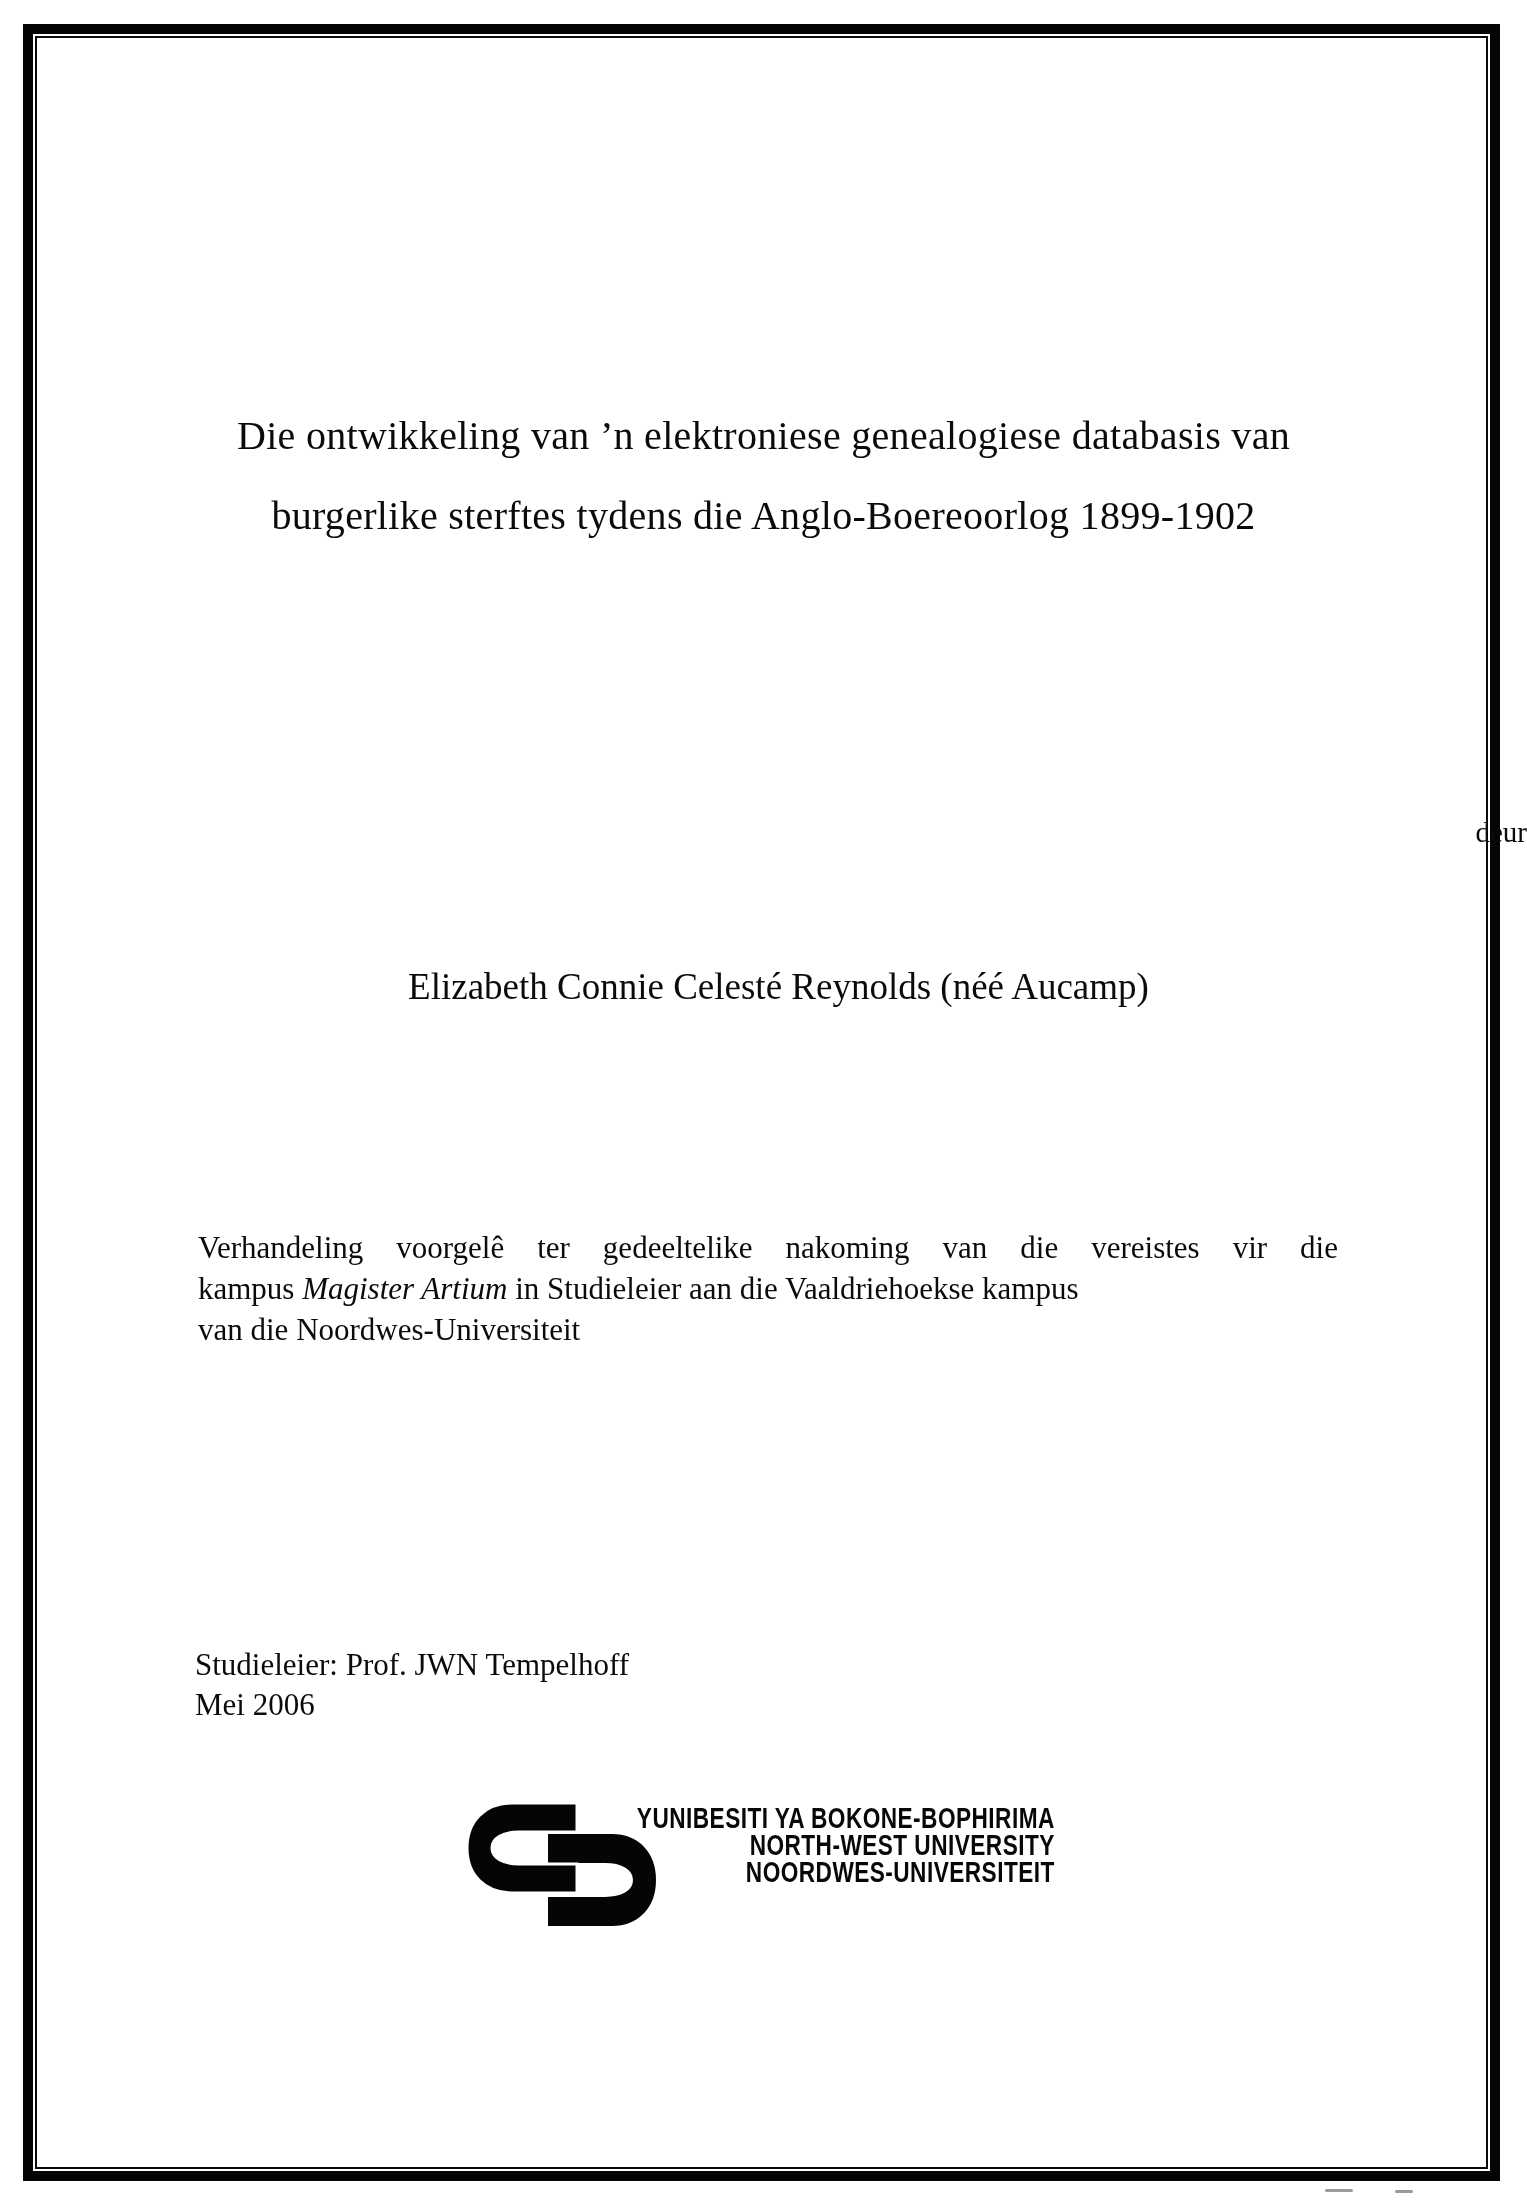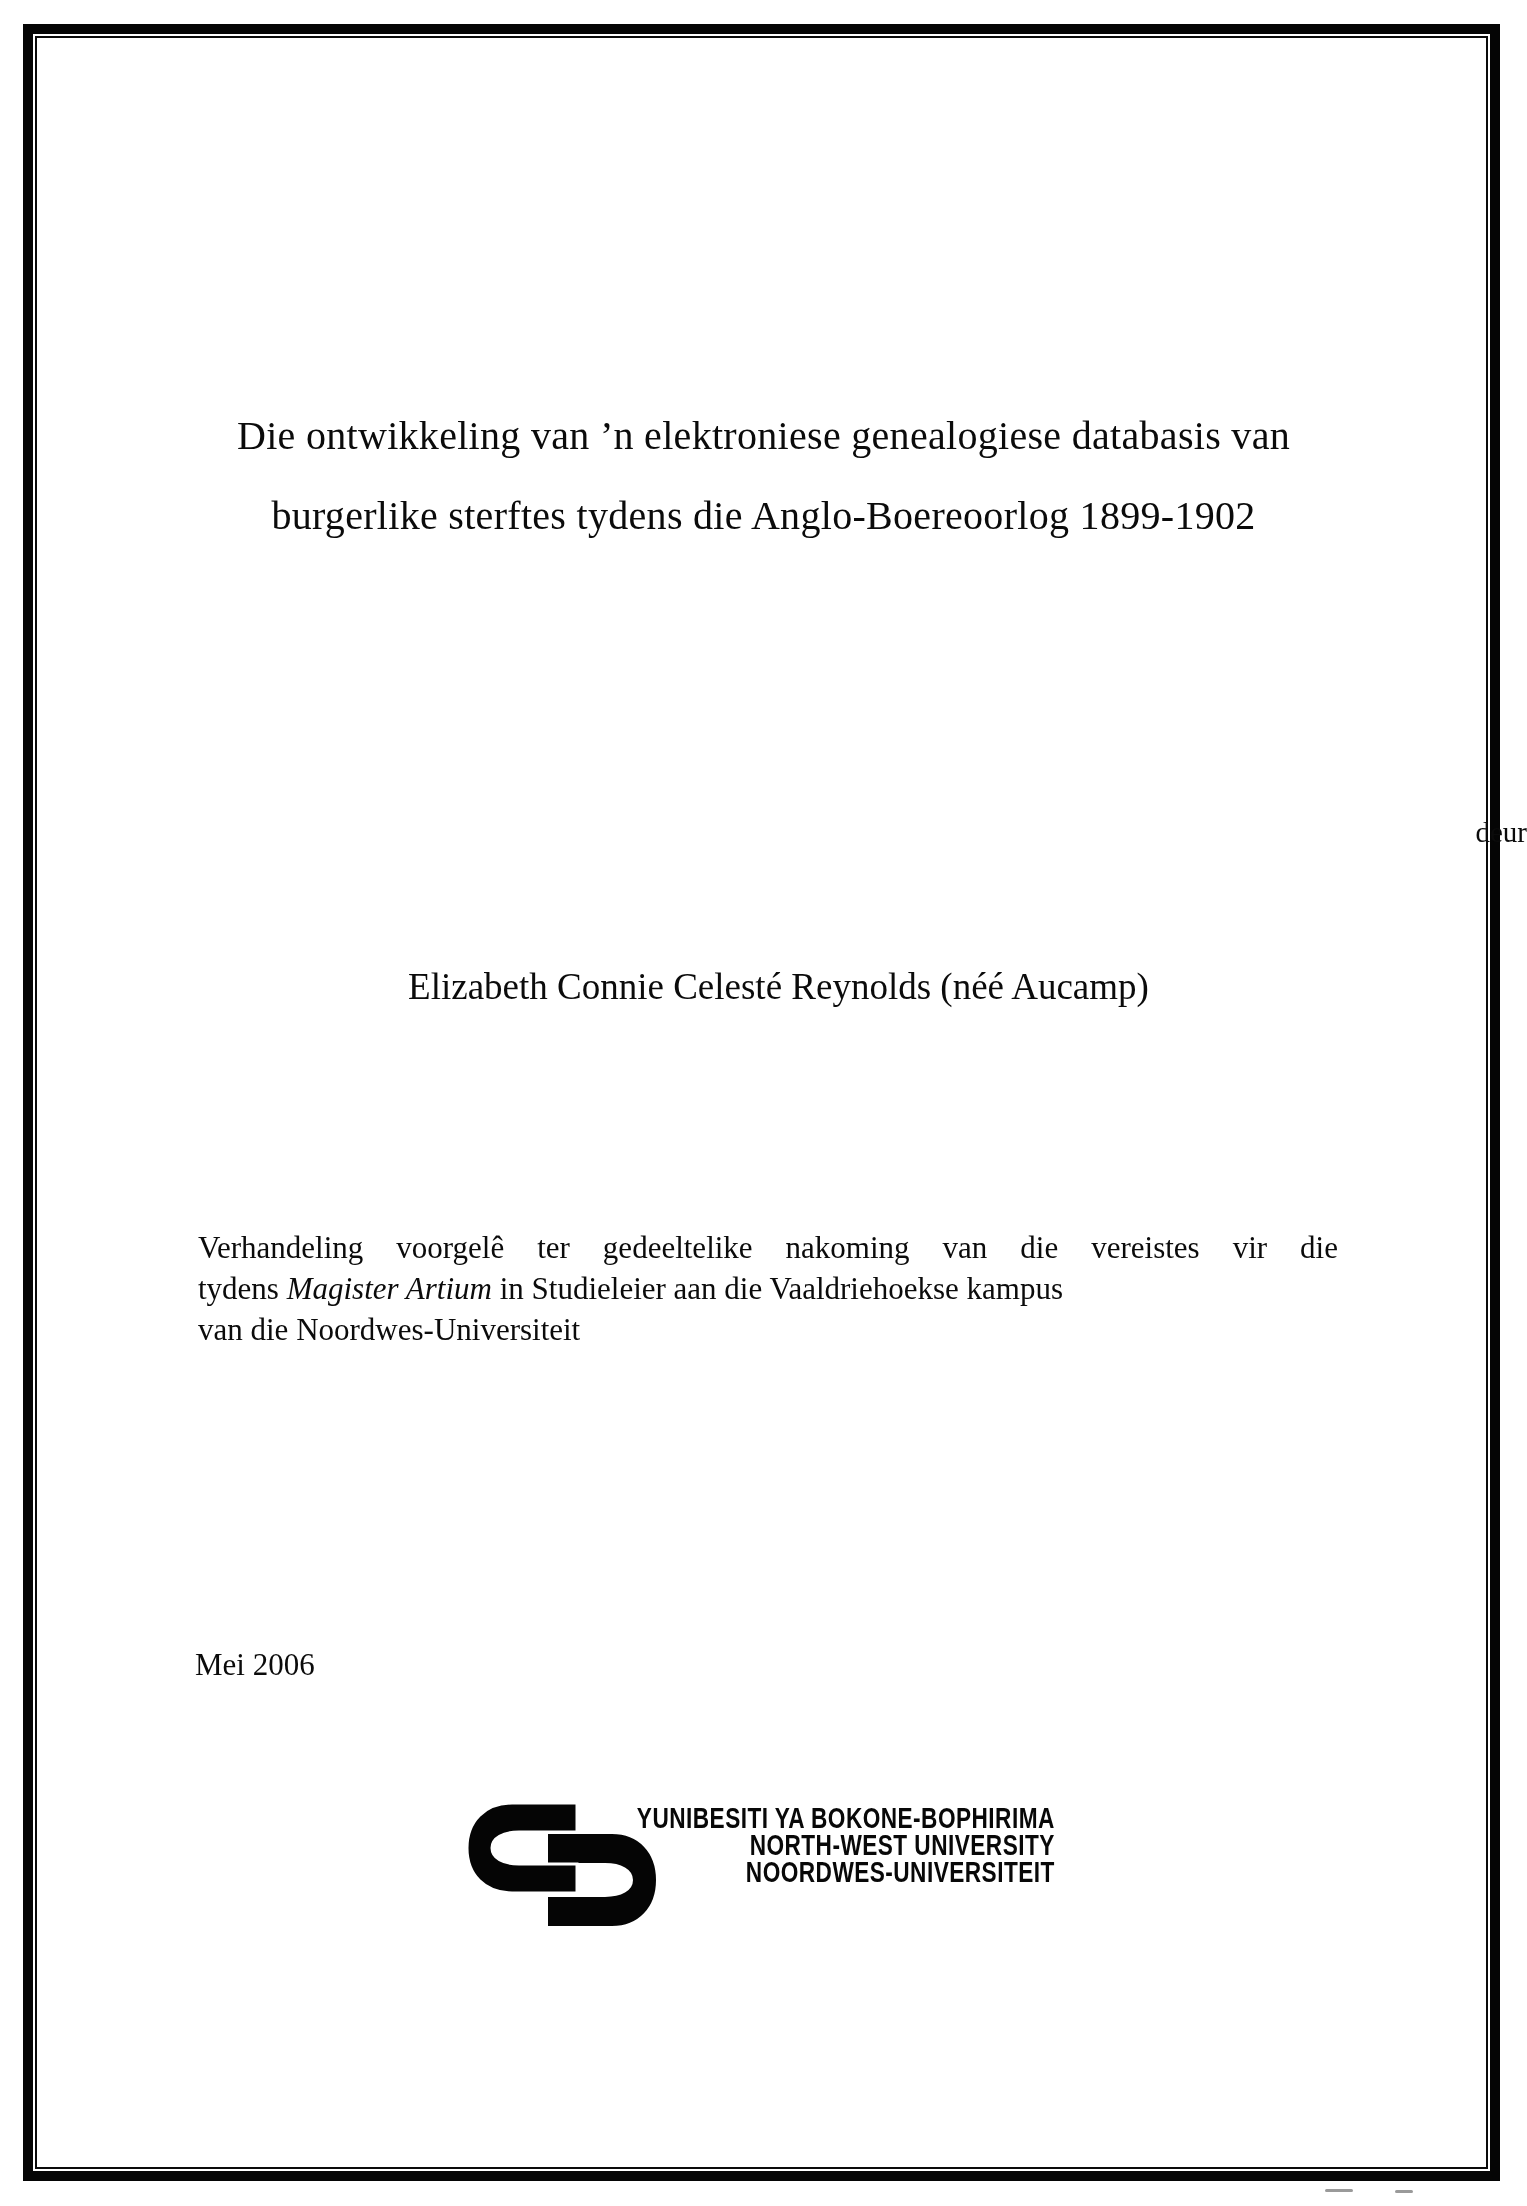--- a/index.html
+++ b/index.html
@@ -71,25 +71,26 @@
   <div>Die ontwikkeling van ’n elektroniese genealogiese databasis van</div>
   <div>burgerlike sterftes tydens die Anglo-Boereoorlog 1899-1902</div>
 </div>
 
 <div class="byline">deur</div>
 
 <div class="author">Elizabeth Connie Celesté Reynolds (néé Aucamp)</div>
 
 <div class="statement">
   <div class="justified">Verhandeling voorgelê ter gedeeltelike nakoming van die vereistes vir die</div>
-  <div><span>tydens </span><span class="italic">Magister Artium</span><span> in Studieleier aan die Vaaldriehoekse kampus</span></div>
+  <div><span>kampus </span><span class="italic">Magister Artium</span><span> in Studieleier aan die Vaaldriehoekse kampus</span></div>
   <div>van die Noordwes-Universiteit</div>
 </div>
 
 <div class="supervisor-block">
+  <div>Studieleier: Prof. JWN Tempelhoff</div>
   <div>Mei 2006</div>
 </div>
 
 <svg class="logo-mark" viewBox="0 0 190 124" xmlns="http://www.w3.org/2000/svg" aria-hidden="true">
 
   <g transform="translate(80 30)">
     <path d="M0 0 L65 0 C 92 0 110 19 110 47 C 110 75 92 94 65 94 L0 94 L0 63 L58 63 C 74 63 85 57 85 47 C 85 37 74 31 58 31 L0 31 Z" fill="#050505" stroke="#ffffff" stroke-width="2"></path>
   </g>
 
   <path d="M110 0 L45 0 C 18 0 0 18 0 45 C 0 72 18 90 45 90 L110 90 L110 61 L52 61 C 36 61 25 55 25 45 C 25 35 36 29 52 29 L110 29 Z" fill="#050505" stroke="#ffffff" stroke-width="3"></path>

